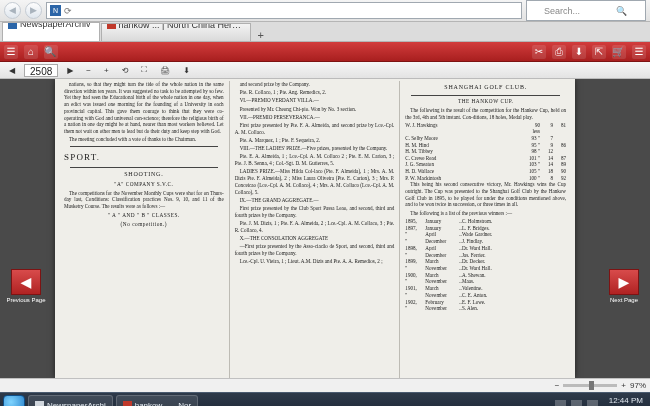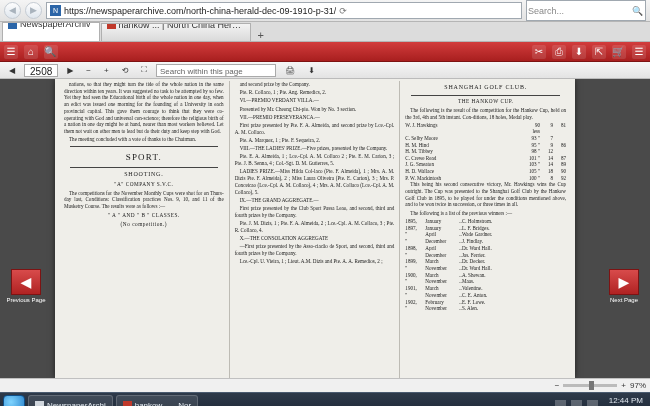--- a/index.html
+++ b/index.html
@@ -39,21 +39,21 @@
   .url-box .favicon {
     width: 11px; height: 11px; background: #2b65a8;
     color: #fff; font-size: 7px; line-height: 11px; text-align: center;
     flex: none;
   }
   .url-text { overflow: hidden; text-overflow: ellipsis; }
   .url-right { display: flex; align-items: center; gap: 2px; color: #777; font-size: 9px; }
   .search-box {
     width: 120px; height: 21px; background: #fff;
     border: 1px solid #a0a8b0; display: flex; align-items: center;
-    padding: 0 1px; font-size: 9px; color: #888;
+    padding: 0 17px; font-size: 9px; color: #888;
   }
   .search-box .mag { margin-left: auto; color: #4a7fbd; font-size: 9px; }
 
   
   .tab-row {
     height: 20px; background: #dcdcdc;
     border-bottom: 1px solid #b5b5b5;
     display: flex; align-items: flex-end; padding-left: 2px;
     font-size: 9px;
   }
@@ -129,21 +129,21 @@
     line-height: 1.32;
     color: #1b1b1b;
     text-align: justify;
     overflow: hidden;
     position: relative;
   }
   .col:last-child { border-right: none; }
   .col p { margin: 0 0 1.5px 0; text-indent: 5px; }
   .head-rule { border-top: 1px solid #444; margin: 3px 6px 2px 6px; }
   .sec-head {
-    text-align: center; font-size: 9px; letter-spacing: 1.2px;
+    text-align: left; font-size: 9px; letter-spacing: 1.2px;
     margin: 5px 0 3px 0; font-family: "Liberation Serif", serif;
   }
   .sub-head {
     text-align: center; font-size: 6px; letter-spacing: 0.8px;
     margin: 3px 0 2px 0;
   }
   .sub-head2 {
     text-align: center; font-size: 5.3px; letter-spacing: 0.5px;
     margin: 2px 0 2px 0;
   }
@@ -219,21 +219,20 @@
 </head>
 <body>
 
 <div class="browser">
 
   <div class="url-bar-row">
     <div class="nav-btn disabled">◀</div>
     <div class="nav-btn disabled">▶</div>
     <div class="url-box">
       <span class="favicon">N</span>
-      <span class="url-text">https://newspaperarchive.com/north-china-herald-dec-09-1910-p-31/</span>
       <span class="url-right">
         <span>⟳</span>
       </span>
     </div>
     <div class="search-box">
       <span>Search...</span>
       <span class="mag">🔍</span>
     </div>
   </div>
 
@@ -263,21 +262,20 @@
   </div>
 
   <div class="viewer-toolbar">
     <div class="vt-btn">◀</div>
     <div class="page-input">2508</div>
     <div class="vt-btn">▶</div>
     <div class="vt-btn">−</div>
     <div class="vt-btn">+</div>
     <div class="vt-btn">⟲</div>
     <div class="vt-btn">⛶</div>
-    <div class="find-box">Search within this page</div>
     <div class="vt-btn">🖨</div>
     <div class="vt-btn">⬇</div>
   </div>
 
   <div class="page-area">
 
     <div class="side-nav side-left">
       <div class="arrowbox">◀</div>
       <div class="cap">Previous Page</div>
     </div>

